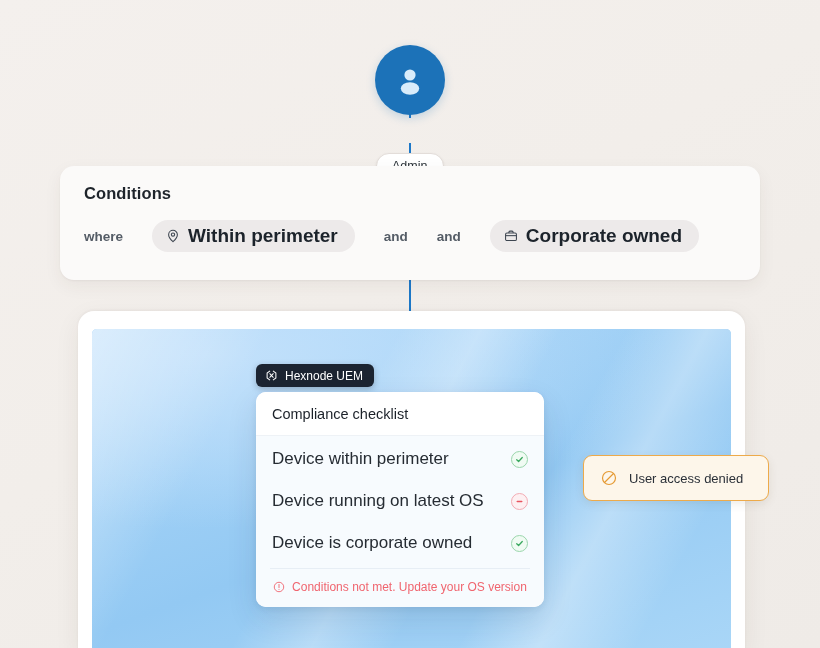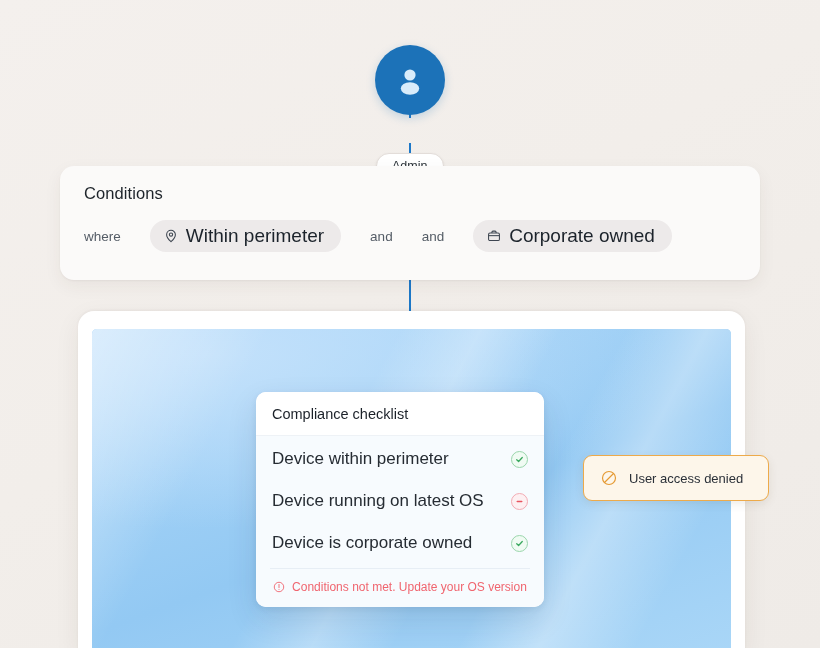--- a/index.html
+++ b/index.html
@@ -84,20 +84,21 @@
     position: absolute;
     left: 60px;
     top: 166px;
     width: 700px;
     height: 114px;
     background: #fbfaf9;
     border-radius: 14px;
     box-shadow: 0 1px 2px rgba(60,45,35,0.05),
                 0 6px 18px rgba(60,45,35,0.06);
     padding: 18px 22px 7px 24px;
+    font-weight: bold;
   }
 
   .conditions-title {
     font-size: 16.5px;
     color: #1e242b;
     letter-spacing: 0.1px;
   }
 
   .conditions-row {
     display: flex;
@@ -311,20 +312,30 @@
       </span>
     </div>
   </div>
 
   <div class="device">
     <div class="screen">
       <div class="wall"></div>
     </div>
   </div>
 
+  <div class="hexnode-badge">
+    <span>
+      <svg width="13" height="13" viewBox="0 0 16 16" fill="none" stroke="#ffffff" stroke-width="1.25">
+        <path d="M6.2 2.4L2.6 5v6l3.6 2.6"></path>
+        <path d="M9.8 2.4L13.4 5v6l-3.6 2.6"></path>
+        <path d="M5.6 5.4l4.8 5.2M10.4 5.4l-4.8 5.2"></path>
+      </svg>
+    </span>
+    <span>Hexnode UEM</span>
+  </div>
 
   <div class="checklist">
     <div class="checklist-header">Compliance checklist</div>
 
     <div class="checklist-body">
 
       <div class="check-row">
         <span>Device within perimeter</span>
         <span class="badge ok">
           <svg width="9" height="9" viewBox="0 0 12 12" fill="none" stroke="#3aa85e" stroke-width="1.7" stroke-linecap="round" stroke-linejoin="round">

